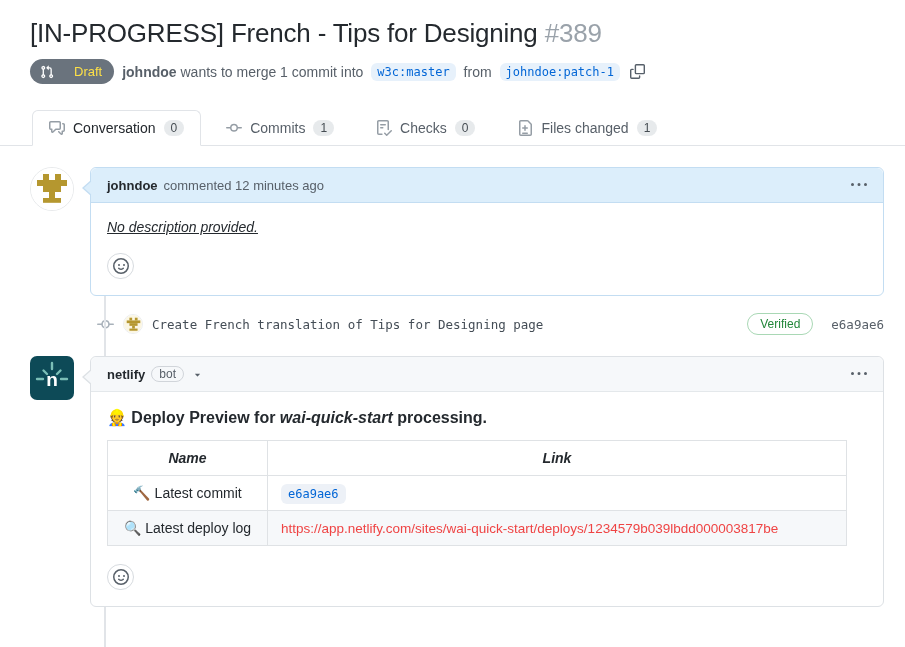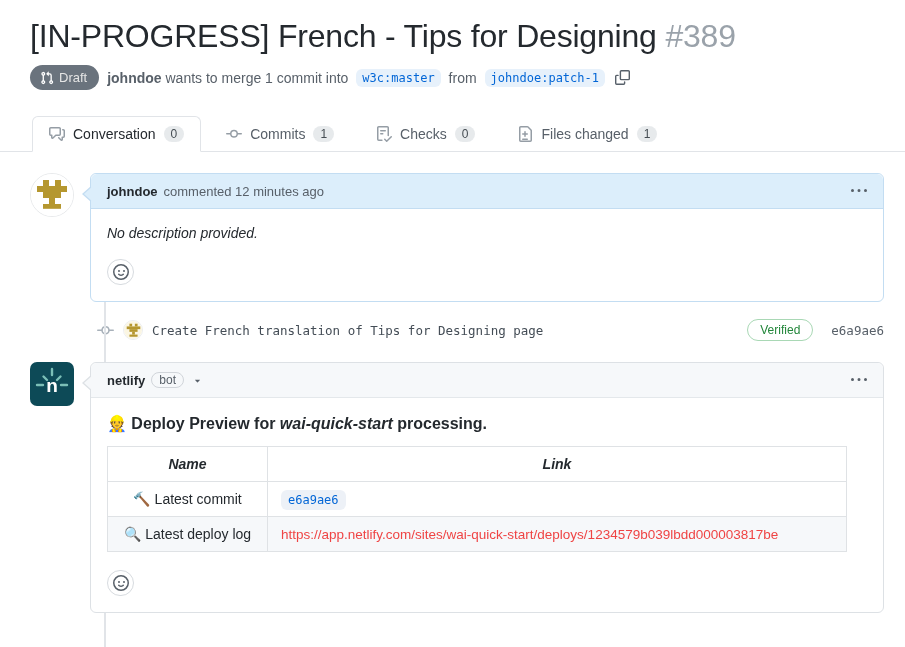--- a/index.html
+++ b/index.html
@@ -3,24 +3,24 @@
 <meta charset="utf-8">
 <style>
   * { box-sizing: border-box; margin: 0; padding: 0; }
   html,body { width: 905px; height: 647px; background: #fff; overflow: hidden;
     font-family: "Liberation Sans", "DejaVu Sans", sans-serif; color: #24292e; }
   .mono { font-family: "DejaVu Sans Mono", "Liberation Mono", monospace; }
   .container { position: relative; width: 905px; height: 647px; }
   .timeline { position: absolute; left: 104px; top: 168px; bottom: 0; width: 2px; background: #e1e4e8; }
 
   
-  .pr-title { margin: 18px 30px 10px 30px; font-size: 32px; font-weight: 400; letter-spacing: -0.2px; }
+  .pr-title { margin: 18px 30px 10px 30px; font-size: 26px; font-weight: 400; letter-spacing: -0.2px; }
   .pr-number { color: #9aa2aa; font-weight: 400; }
   .pr-meta { display: flex; align-items: center; gap: 8px; margin-left: 30px; font-size: 14px; color: #586069; }
-  .draft-pill { display: inline-flex; align-items: center; gap: 5px; background: #6a737d; color: #e5e5e5;
+  .draft-pill { display: inline-flex; align-items: center; gap: 20px; background: #6a737d; color: #fde047;
     border-radius: 999px; padding: 5px 12px 5px 10px; font-size: 13px; font-weight: 500; }
   .author-strong { font-weight: 700; color: #586069; }
   .branch-chip { background: #e7f1fb; color: #0366d6; border-radius: 6px; padding: 2px 6px;
     font-size: 12px; font-family: "DejaVu Sans Mono", "Liberation Mono", monospace; }
   .copy-btn { display: inline-flex; align-items: center; cursor: pointer; color: #57606a; margin-left: 2px; }
 
   
   .tabs { display: flex; align-items: flex-end; gap: 8px; margin-top: 26px; padding-left: 32px;
     border-bottom: 1px solid #e1e4e8; }
   .tab { display: flex; align-items: center; gap: 8px; padding: 9px 16px; font-size: 14px;
@@ -44,21 +44,21 @@
   .header-gray { background: #f6f8fa; border-bottom: 1px solid #e4e8eb; }
   .comment-author { font-weight: 700; color: #24292e; }
   .kebab { margin-left: auto; color: #586069; cursor: pointer; display: flex; align-items: center; }
   .caret { position: absolute; top: 12px; left: -9px; width: 0; height: 0;
     border-top: 8px solid transparent; border-bottom: 8px solid transparent; }
   .caret-outer-blue { border-right: 9px solid #c3ddf2; }
   .caret-inner-blue { left: -7.5px; border-right: 9px solid #dceefb; }
   .caret-outer-gray { border-right: 9px solid #dde1e5; }
   .caret-inner-gray { left: -7.5px; border-right: 9px solid #f6f8fa; }
   .comment-body { padding: 16px; font-size: 14px; }
-  .placeholder-text { font-style: italic; color: #24292e; }
+  .placeholder-text { font-style: italic; color: #24292e; text-decoration: underline; }
   .reaction-btn { margin-top: 18px; width: 27px; height: 26px; border: 1px solid #d7dbdf; border-radius: 999px;
     background: #fff; display: flex; align-items: center; justify-content: center; color: #586069; cursor: pointer; }
 
   
   .commit-row { display: flex; align-items: center; gap: 9px; margin: 17px 21px 0 97px; font-size: 12px; }
   .commit-icon { color: #a8b1ba; background: #fff; flex: 0 0 auto; }
   .commit-avatar { width: 20px; height: 20px; border-radius: 50%; border: 1px solid #eceef0; overflow: hidden; background:#fff; }
   .commit-msg { color: #444d56; font-size: 12.5px; }
   .commit-right { margin-left: auto; display: flex; align-items: center; gap: 18px; }
   .verified-pill { border: 1px solid #a9d8b5; color: #22863a; border-radius: 999px; padding: 3px 12px;

